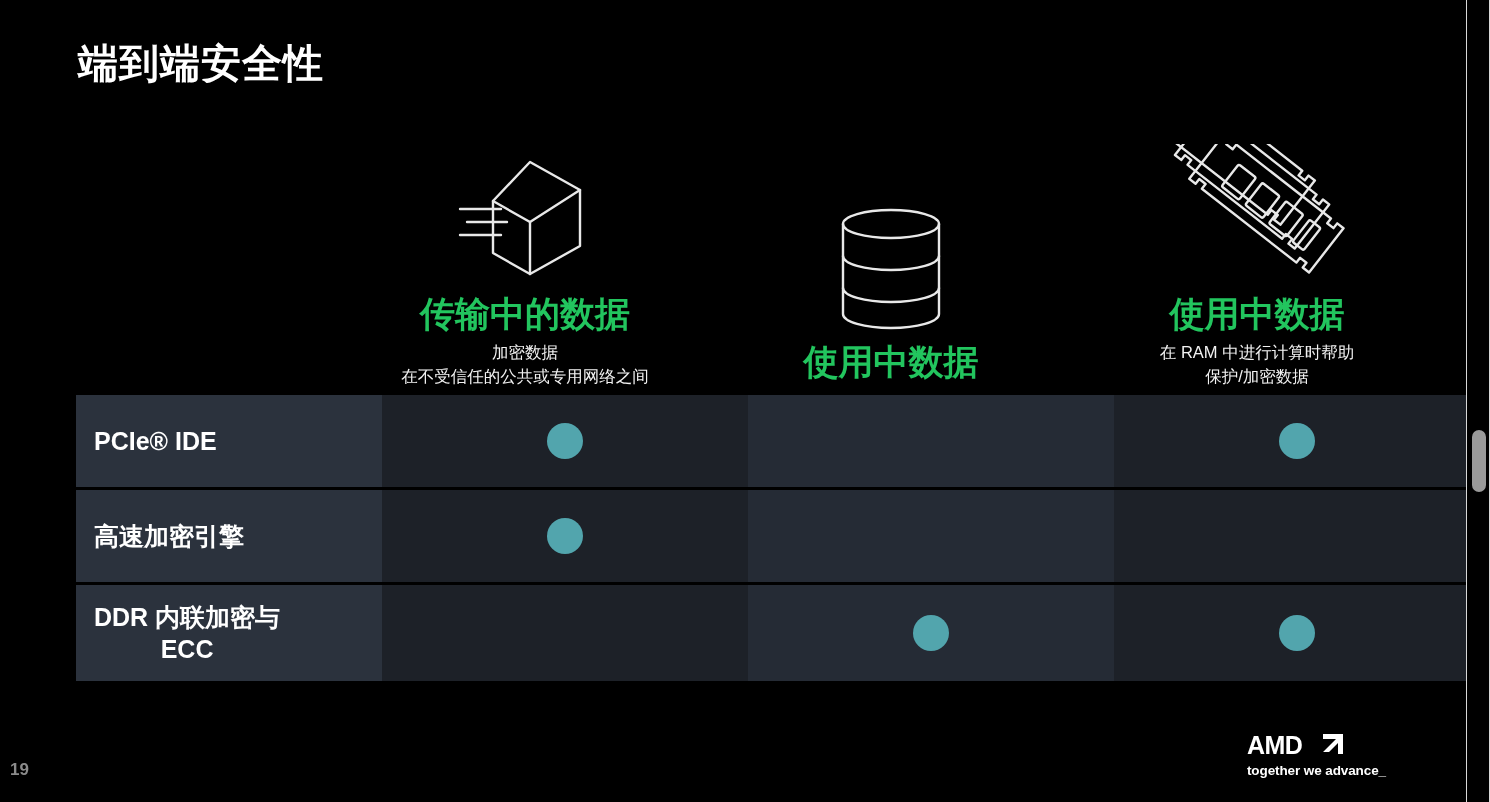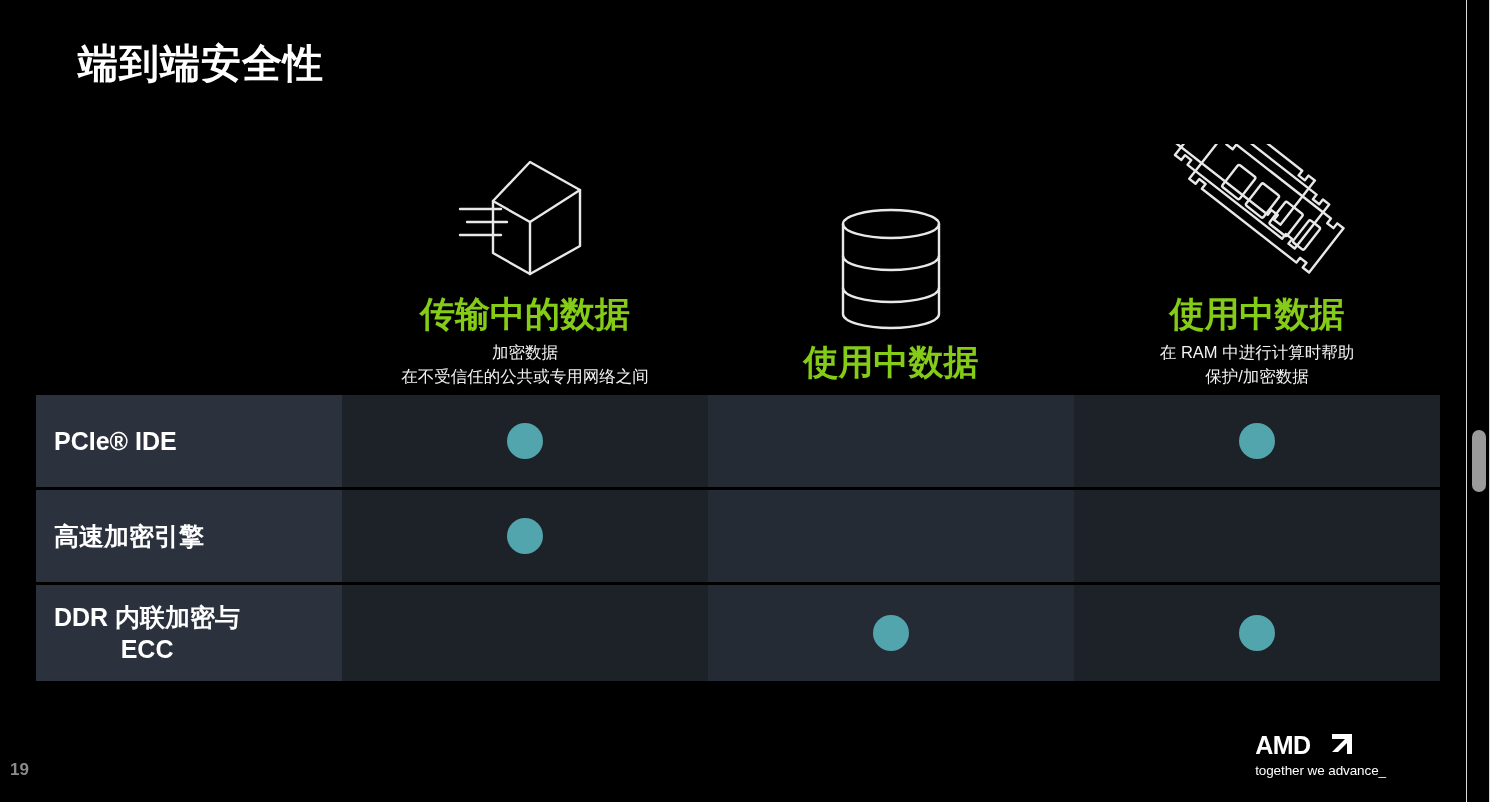--- a/index.html
+++ b/index.html
@@ -60,21 +60,21 @@
     height: 140px;
     display: flex;
     align-items: flex-end;
     justify-content: center;
     margin-bottom: 12px;
   }
   .col-title {
     font-size: 35px;
     font-weight: 700;
     line-height: 1.05;
-    color: #84cc16;
+    color: #22c55e;
     text-align: center;
     white-space: nowrap;
     margin-bottom: 8px;
   }
   .col-sub {
     font-size: 16.5px;
     font-weight: 400;
     line-height: 1.45;
     color: #f2f2f2;
     text-align: center;
@@ -85,20 +85,21 @@
   .matrix {
     position: absolute;
     left: 36px;
     top: 395px;
     width: 1404px;
   }
   .m-row {
     display: flex;
     width: 100%;
     margin-bottom: 3px;
+    margin-left: 40px;
   }
   .m-row:last-child { margin-bottom: 0; text-align: center; }
 
   .m-label {
     width: 306px;
     box-sizing: border-box;
     background: #2b323d;
     padding: 0 18px;
     display: flex;
     align-items: center;
@@ -151,21 +152,21 @@
   }
   .amd-word .txt {
     font-size: 25px;
     font-weight: 700;
     letter-spacing: -0.5px;
     line-height: 1;
     color: #ffffff;
   }
   .amd-tag {
     font-size: 13.5px;
-    font-weight: 400;
+    font-weight: 700;
     color: #ffffff;
     margin-top: 5px;
     letter-spacing: -0.1px;
   }
 
   
   .scrollbar {
     position: absolute;
     right: 0;
     top: 0;

